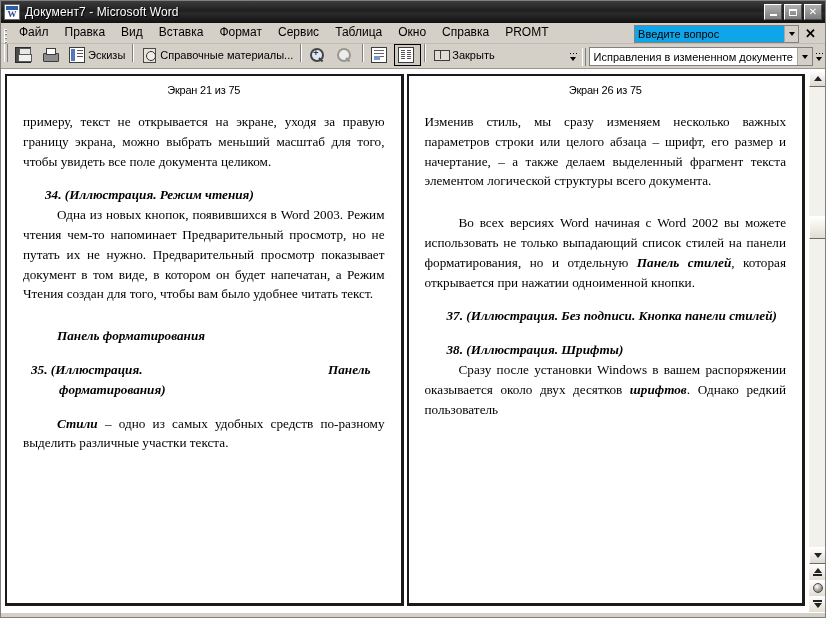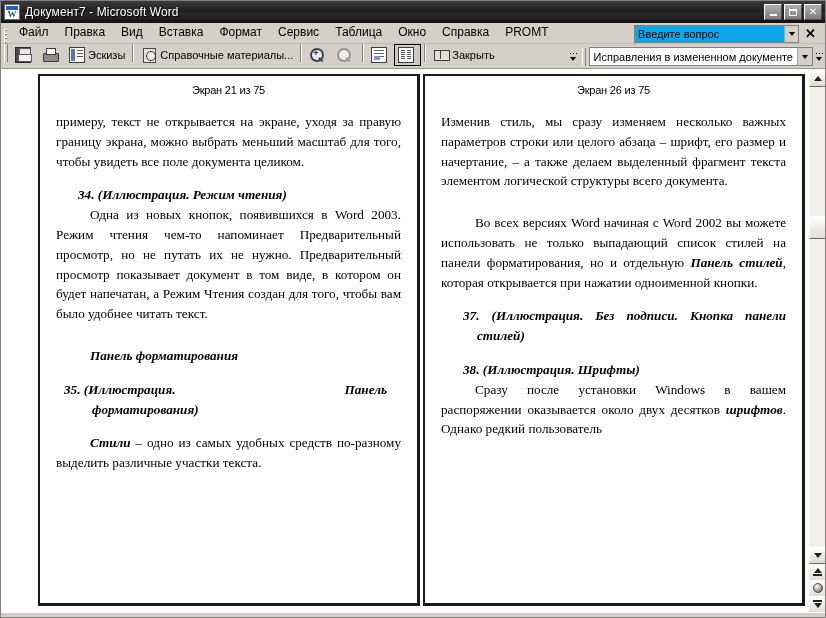--- a/index.html
+++ b/index.html
@@ -265,21 +265,20 @@
     overflow: hidden;
     border-top: 1px solid #ffffff;
   }
   #pages {
     flex: 1 1 auto;
     display: flex;
     background: #ffffff;
     padding: 4px 3px 6px 4px;
     gap: 3px;
     position: relative;
-    margin-left: 33px;
   }
   .page {
     flex: 1 1 50%;
     background: #ffffff;
     border: 2px solid #1a1a1a;
     border-right-width: 3px;
     border-bottom-width: 3px;
     position: relative;
     padding: 8px 16px 4px 16px;
     overflow: hidden;

